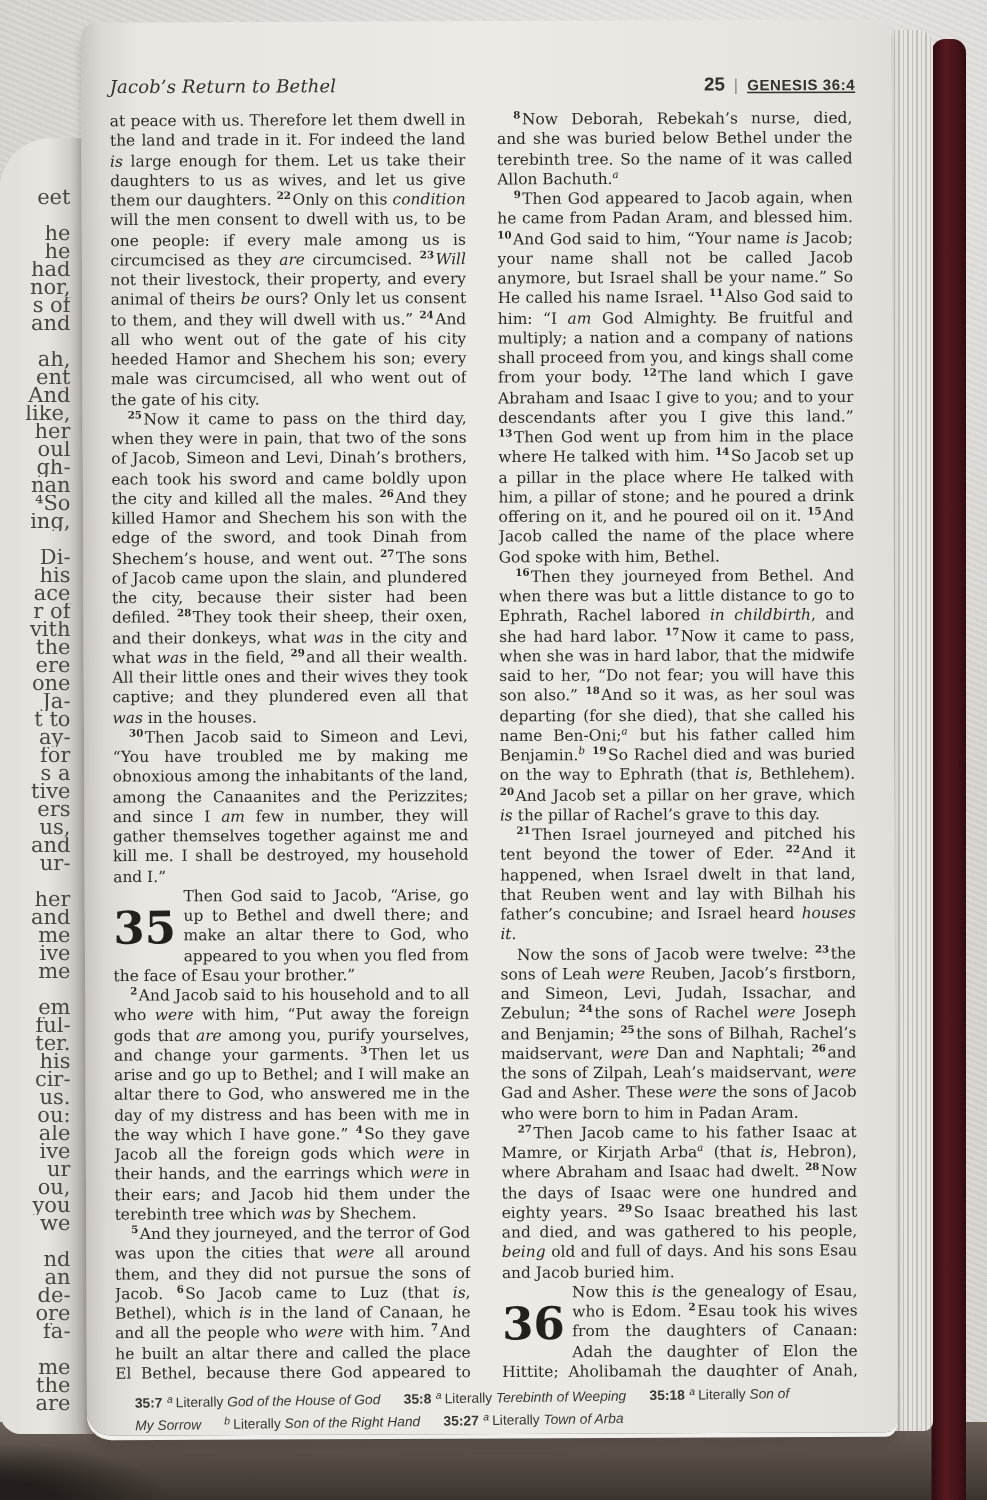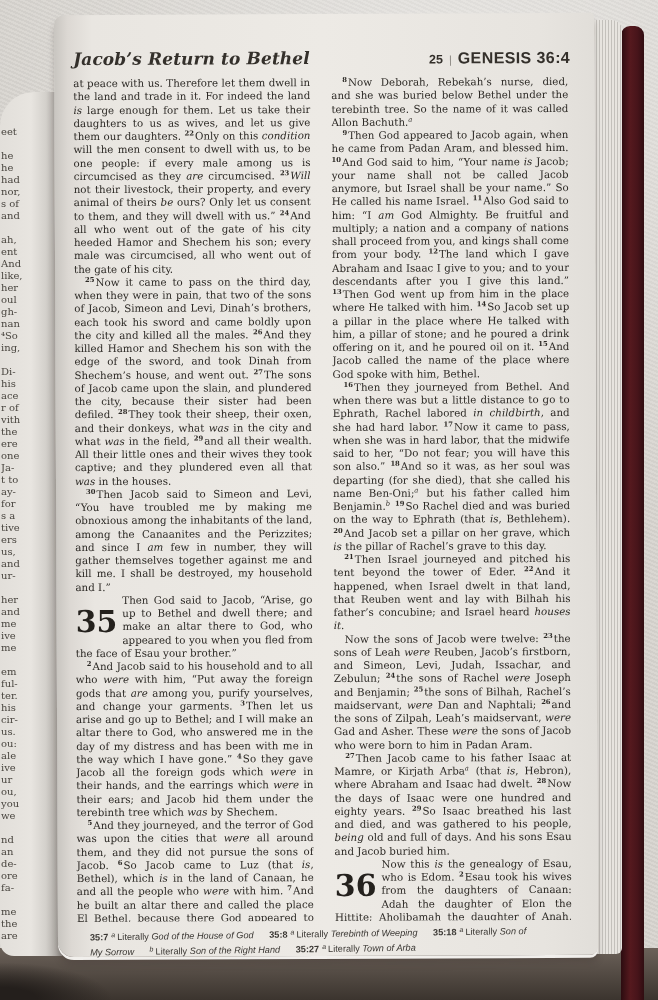--- a/index.html
+++ b/index.html
@@ -21,36 +21,36 @@
     background:radial-gradient(100% 100% at 0% 100%, #241f1c 25%, rgba(36,31,28,0) 75%);}
   .cover-spine{position:absolute;left:621px;top:26px;width:23px;height:974px;
     border-radius:9px 9px 0 0;
     background:linear-gradient(to right,#2c0c10,var(--cover,#55191e) 40%,#47141a 72%,#300d11);}
   .page-edges{position:absolute;left:594px;top:20px;width:28px;height:934px;
     border-radius:0 10px 6px 0;
     background:repeating-linear-gradient(to right,#e7e4df 0 2px,#c3c0bb 2px 3px);}
   .prev-page{position:absolute;left:0;top:92px;width:62px;height:864px;
     border-radius:34px 0 0 14px;
     background:linear-gradient(to right,#e2dfda,#e8e5e0 50%,#d3d0cb 74%,#b0aca7 90%,#94908b);}
-  .fragments{position:absolute;right:15px;top:34px;width:46px;text-align:left;
-    font-size:10px;line-height:12px;color:#49453f;}
+  .fragments{position:absolute;right:15px;top:34px;width:46px;text-align:right;
+    font-size:14px;line-height:12px;color:#49453f;}
   .frag-line{height:12px;overflow:hidden;}
   .bible-page{position:absolute;left:56px;top:14px;width:540px;height:942px;
     border-radius:10px 4px 8px 16px;
     background:linear-gradient(to right,#c8c5c0 0,#dcd8d3 2.5%,#e9e6e1 7%,var(--paper,#edeae5) 50%,#e7e4df 90%,#e1ded9 100%);
     transform:rotate(-0.25deg);
     box-shadow:0 3px 0 #f1efec, 0 8px 6px rgba(60,50,45,.28);}
   .page-inner{position:absolute;inset:0;padding:34px 24px 0 19px;}
   .page-header{display:flex;justify-content:space-between;align-items:baseline;
     margin-bottom:8px;color:#34302b;}
-  .running-title{font-style:italic;font-weight:700;font-size:17px;letter-spacing:.1px;}
+  .running-title{font-style:italic;font-weight:400;font-size:12px;letter-spacing:.1px;}
   .page-ref{font-family:"Liberation Sans",sans-serif;font-weight:700;white-space:nowrap;}
   .pg-num{font-size:12.5px;}
   .pg-div{font-weight:400;color:#8a8680;margin:0 6px;font-size:11px;}
-  .pg-book{font-size:16px;letter-spacing:.4px;}
+  .pg-book{font-size:10px;letter-spacing:.4px;text-decoration:underline;}
   .columns{display:flex;gap:21px;height:845px;overflow:hidden;}
   .col{width:237px;height:100%;overflow:hidden;text-align:justify;
     font-size:10.3px;line-height:13.25px;color:var(--ink,#2c2925);}
   .col p{margin:0;}
   .col p.indent{text-indent:11px;}
   .chapnum{float:left;font-weight:700;font-size:30px;line-height:25px;
     margin:15px 5px 0 0;color:#24211d;}
   sup.vnum{font-size:6.8px;font-weight:700;vertical-align:4px;margin-right:1px;line-height:0;}
   sup.vnum i{font-weight:400;}
   .footnotes{margin-top:6px;padding-left:13px;padding-right:34px;

